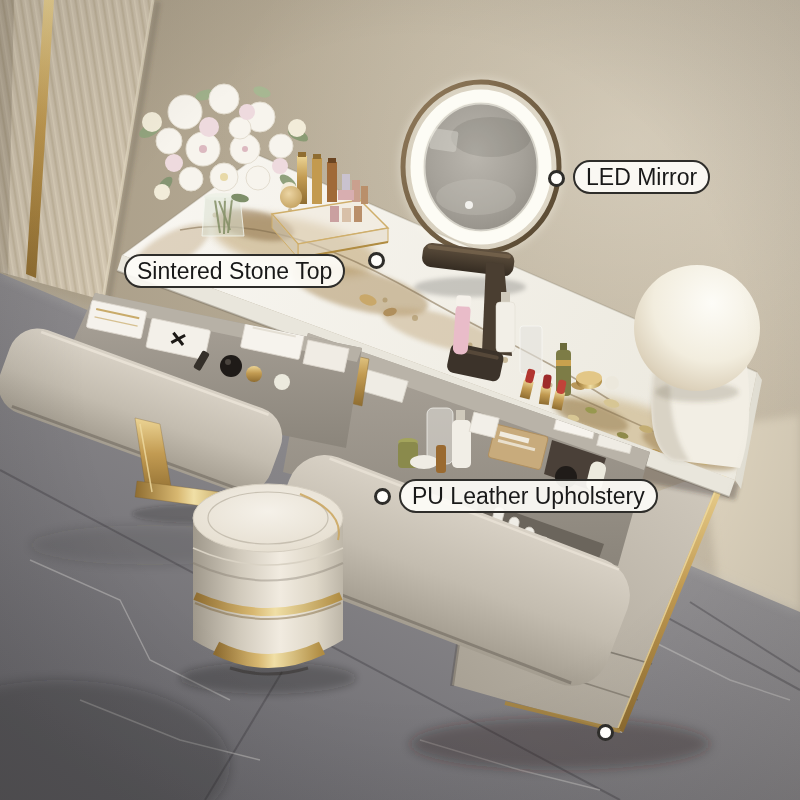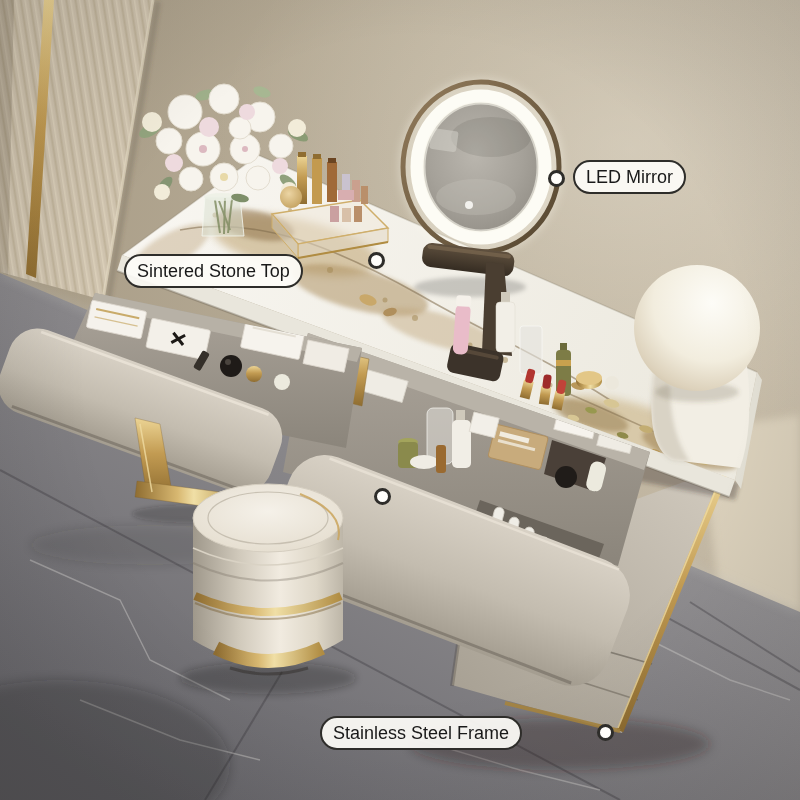--- a/index.html
+++ b/index.html
@@ -1,19 +1,19 @@
 <!DOCTYPE html>
 <html><head>
 <meta charset="utf-8">
 <style>
   html,body{margin:0;padding:0;background:#222;}
   .stage{position:relative;width:800px;height:800px;overflow:hidden;background:#b9ad99;
          font-family:"Liberation Sans",sans-serif;}
   .stage svg{position:absolute;left:0;top:0;}
-  .callout{position:absolute;font-size:18px;line-height:28px;padding:1px 11px;
+  .callout{position:absolute;font-size:23px;line-height:28px;padding:1px 11px;
            border:2.5px solid #2e2d2a;border-radius:17px;background:rgba(253,252,247,.93);
            color:#191919;white-space:nowrap;z-index:5;}
   .dot{position:absolute;width:11px;height:11px;border:3px solid #2e2d2a;border-radius:50%;
        background:#fffefb;z-index:5;}
 </style>
 </head>
 <body>
 
 <div class="stage">
 <svg width="800" height="800" viewBox="0 0 800 800">
@@ -479,16 +479,16 @@
   <rect x="0" y="0" width="800" height="800" fill="url(#vigG)"></rect>
 </svg>
 
 <span class="dot" style="left:548px;top:170px"></span>
 <div class="callout" style="left:573px;top:160px">LED Mirror</div>
 
 <div class="callout" style="left:124px;top:254px">Sintered Stone Top</div>
 <span class="dot" style="left:368px;top:252px"></span>
 
 <span class="dot" style="left:374px;top:488px"></span>
-
-<div class="callout" style="left:320px;top:716px">Stainless Steel Frame</div>
+<div class="callout" style="left:399px;top:479px">PU Leather Upholstery</div>
+
 <span class="dot" style="left:597px;top:724px"></span>
 </div>
 
 </body></html>

